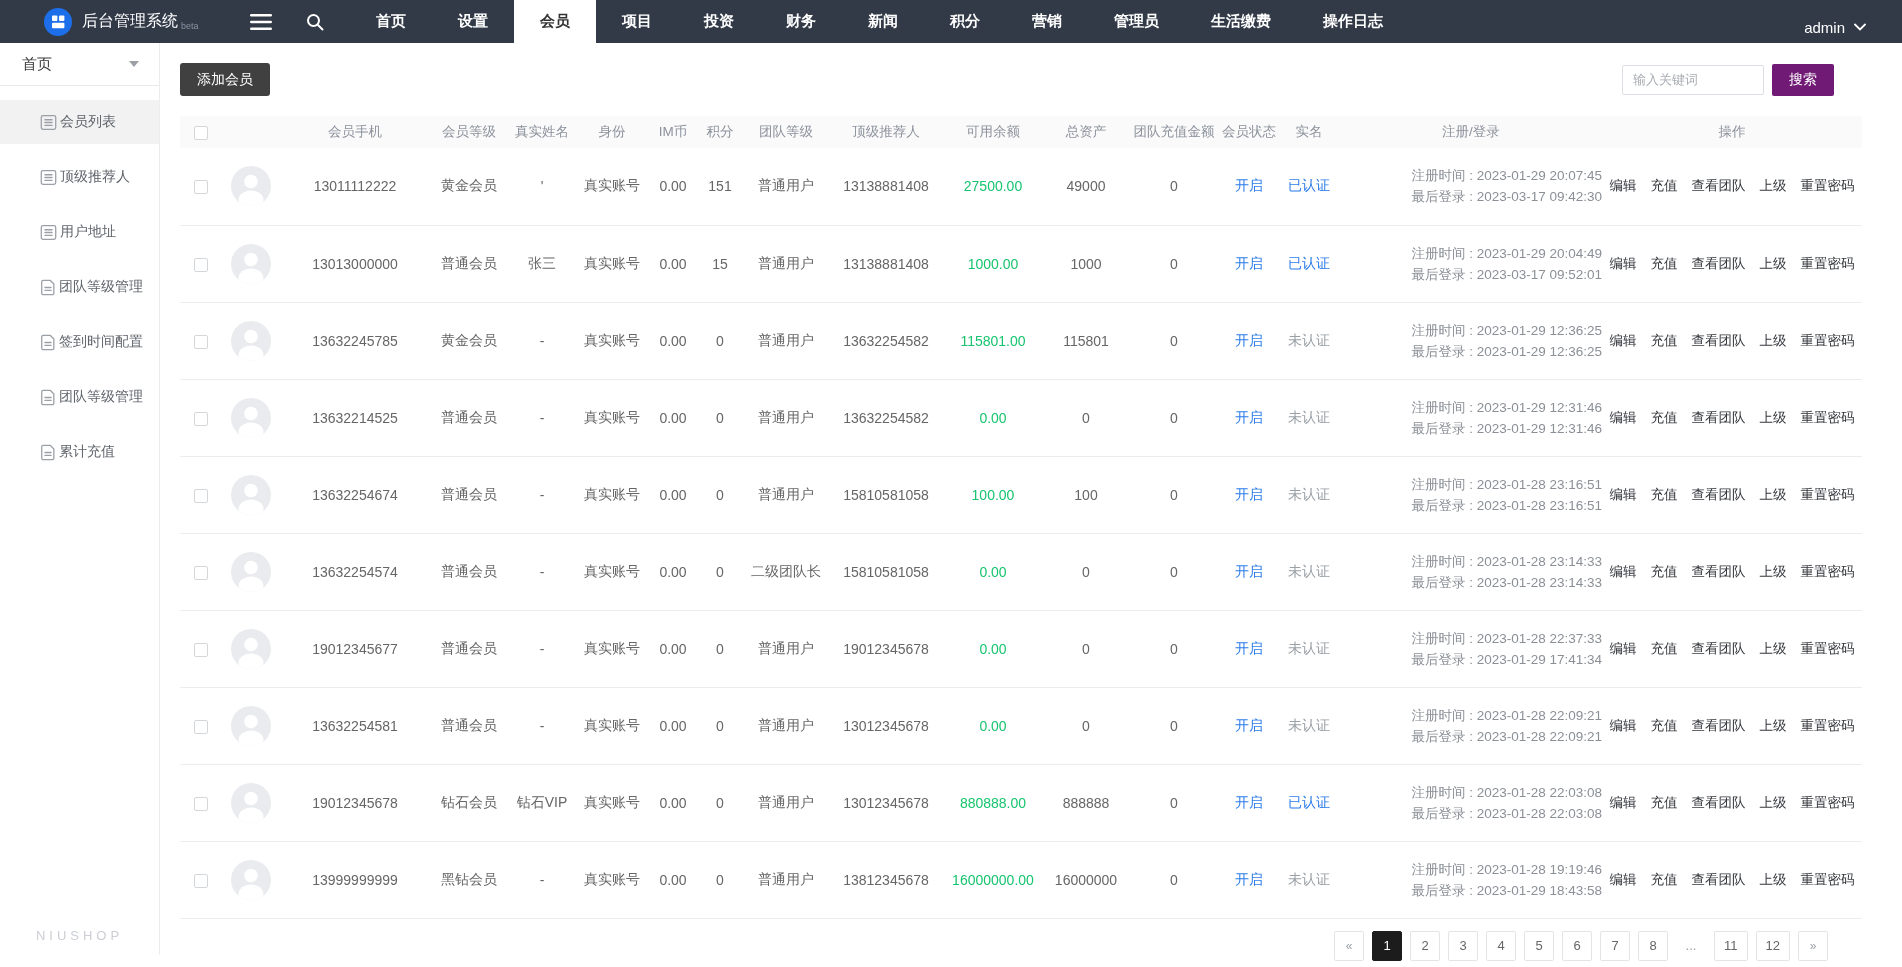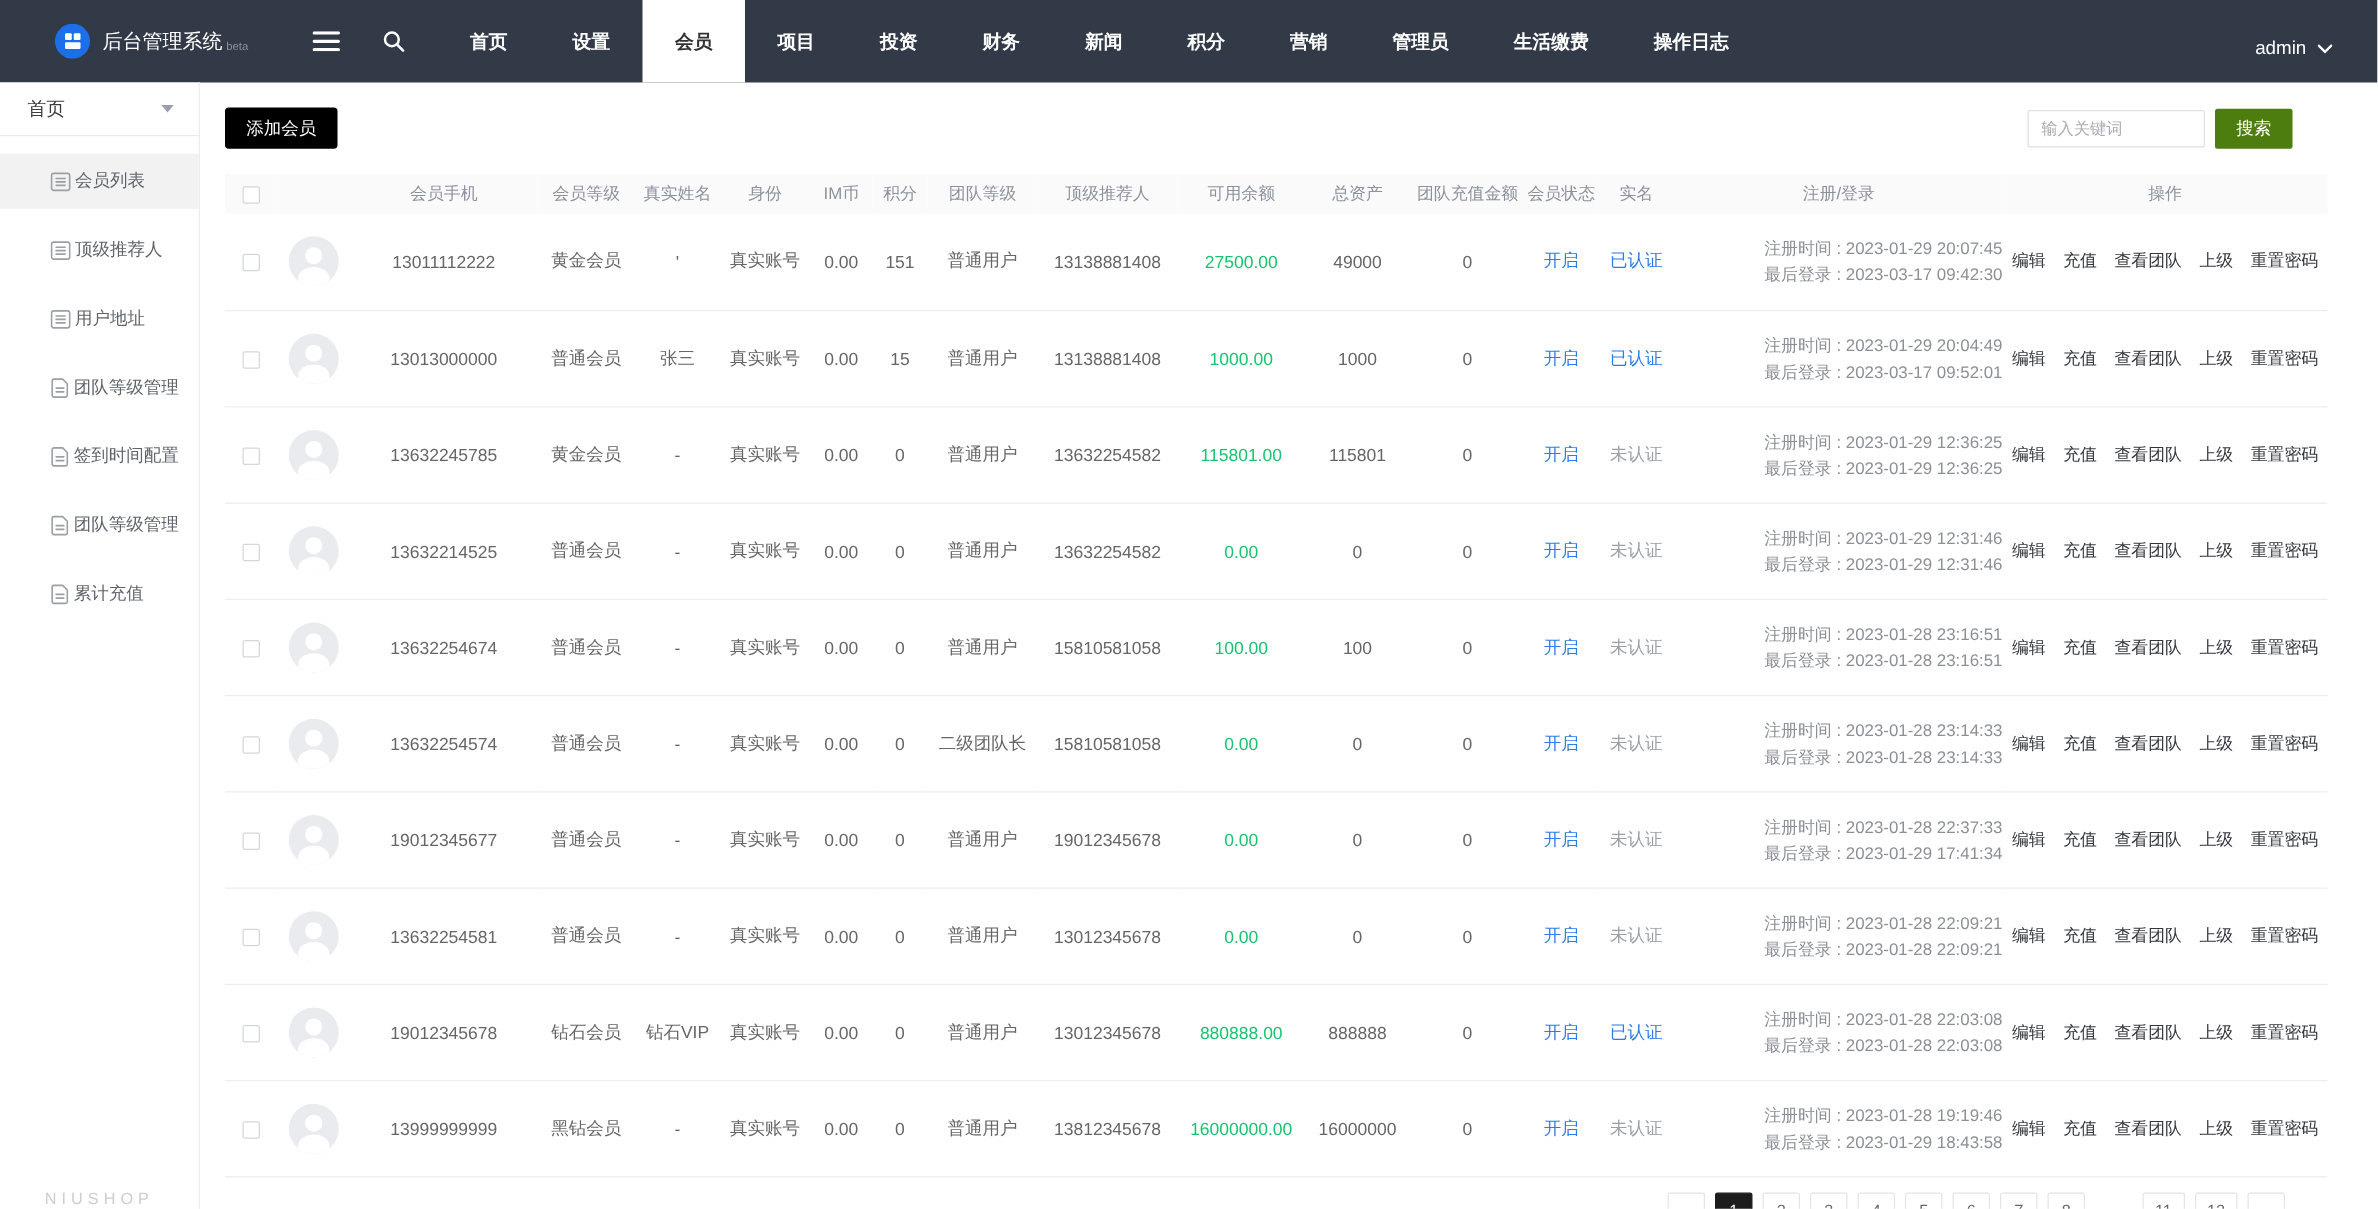--- a/index.html
+++ b/index.html
@@ -1,19 +1,19 @@
 <!DOCTYPE html>
 <html><head>
 <meta charset="utf-8">
 <style>
   * { box-sizing: border-box; margin: 0; padding: 0; }
   html,body { width:1902px; height:967px; overflow:hidden; background:#fff;
     font-family:"Liberation Sans","DejaVu Sans",sans-serif; }
   
-  .navbar { height:66px; background:#323a48; display:flex; align-items:stretch; color:#fff; }
+  .navbar { height:43px; background:#323a48; display:flex; align-items:stretch; color:#fff; }
   .logo-wrap { display:flex; align-items:center; padding-left:44px; width:250px; flex-shrink:0; }
   .logo-icon { width:28px; height:28px; flex-shrink:0; }
   .logo-text { font-size:16px; color:#fff; margin-left:10px; white-space:nowrap; }
   .beta-badge { font-size:9px; color:#8a93a3; margin-left:3px; position:relative; top:4px; }
   .nav-tools { display:flex; align-items:center; gap:34px; margin-left:0; }
   .tool-btn { display:flex; align-items:center; cursor:pointer; }
   .top-nav { display:flex; margin-left:26px; }
   .nav-item { padding:0 26px; display:flex; align-items:center; font-size:15px; font-weight:600;
     color:#fff; cursor:pointer; white-space:nowrap; }
   .nav-item.active { background:#fff; color:#333; }
@@ -29,27 +29,27 @@
   .menu { list-style:none; margin-top:14px; }
   .menu li { height:44px; display:flex; align-items:center; gap:3px; padding-left:40px;
     margin-bottom:11px; font-size:14px; color:#5f646b; cursor:pointer; }
   .menu li.active { background:#f2f2f2; }
   .menu .icon { display:flex; align-items:center; }
   .brand { position:absolute; bottom:12px; left:0; right:0; text-align:center; color:#cbced4;
     font-size:13px; letter-spacing:4px; }
   
   .content { flex:1; padding:0 40px 0 20px; }
   .toolbar { height:73px; display:flex; align-items:center; justify-content:space-between; }
-  .btn-add { background:#000000; color:#fff; border:none; border-radius:3px; height:33px;
+  .btn-add { background:#404040; color:#fff; border:none; border-radius:3px; height:33px;
     padding:0 17px; font-size:14px; cursor:pointer; }
   .search-group { display:flex; align-items:center; margin-right:28px; }
   .search-input { width:142px; height:30px; border:1px solid #dcdfe3; border-radius:2px;
     padding:0 10px; font-size:13px; color:#333; outline:none; }
   .search-input::placeholder { color:#a9adb3; }
-  .btn-search { width:62px; height:32px; background:#4d7c0f; color:#fff; border:none;
+  .btn-search { width:62px; height:32px; background:#701a75; color:#fff; border:none;
     border-radius:2px; font-size:14px; margin-left:8px; cursor:pointer; }
   
   table { width:100%; border-collapse:collapse; table-layout:fixed; }
   thead th { background:#fafafa; height:32px; font-weight:normal; font-size:13.5px; color:#8c929c;
     text-align:center; white-space:nowrap; overflow:hidden; }
   tbody td { height:77px; border-bottom:1px solid #ededed; text-align:center; font-size:14px;
     color:#666; white-space:nowrap; overflow:hidden; }
   .checkbox { width:14px; height:14px; border:1px solid #d4d7da; border-radius:2px; background:#fff;
     display:inline-block; cursor:pointer; vertical-align:middle; }
   .avatar { width:40px; height:40px; border-radius:50%; background:#e9ebee; overflow:hidden;

